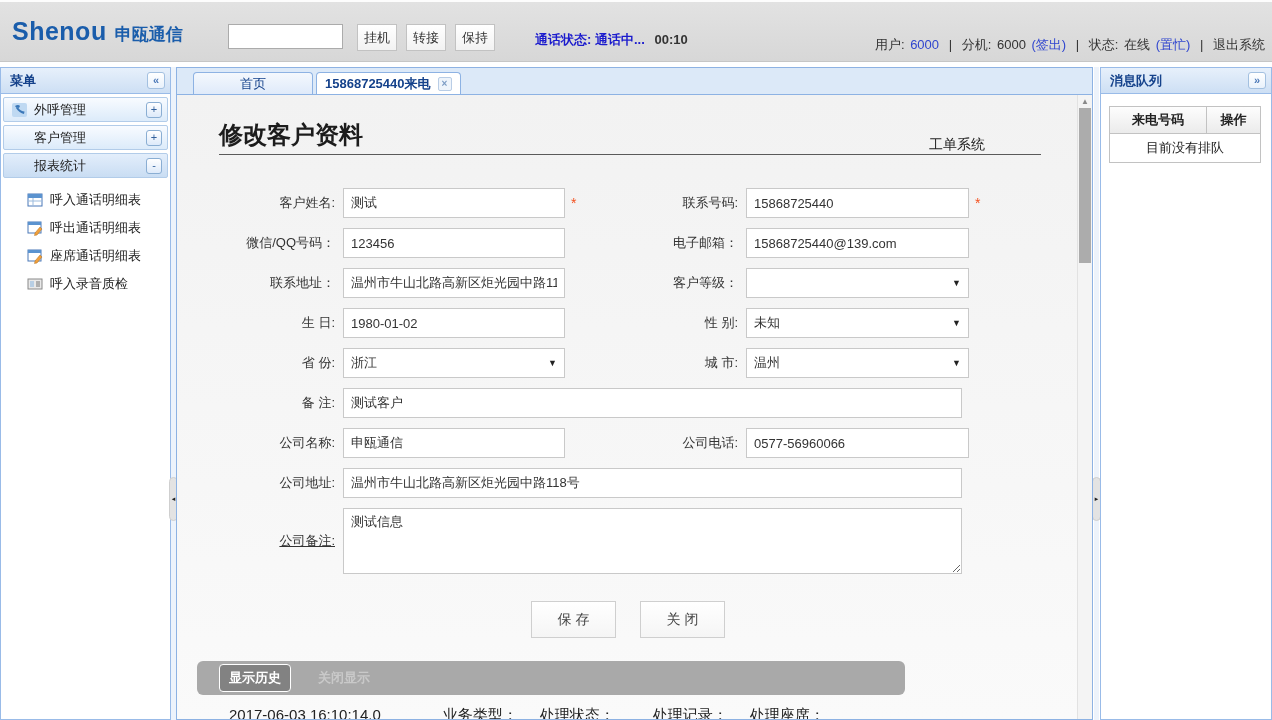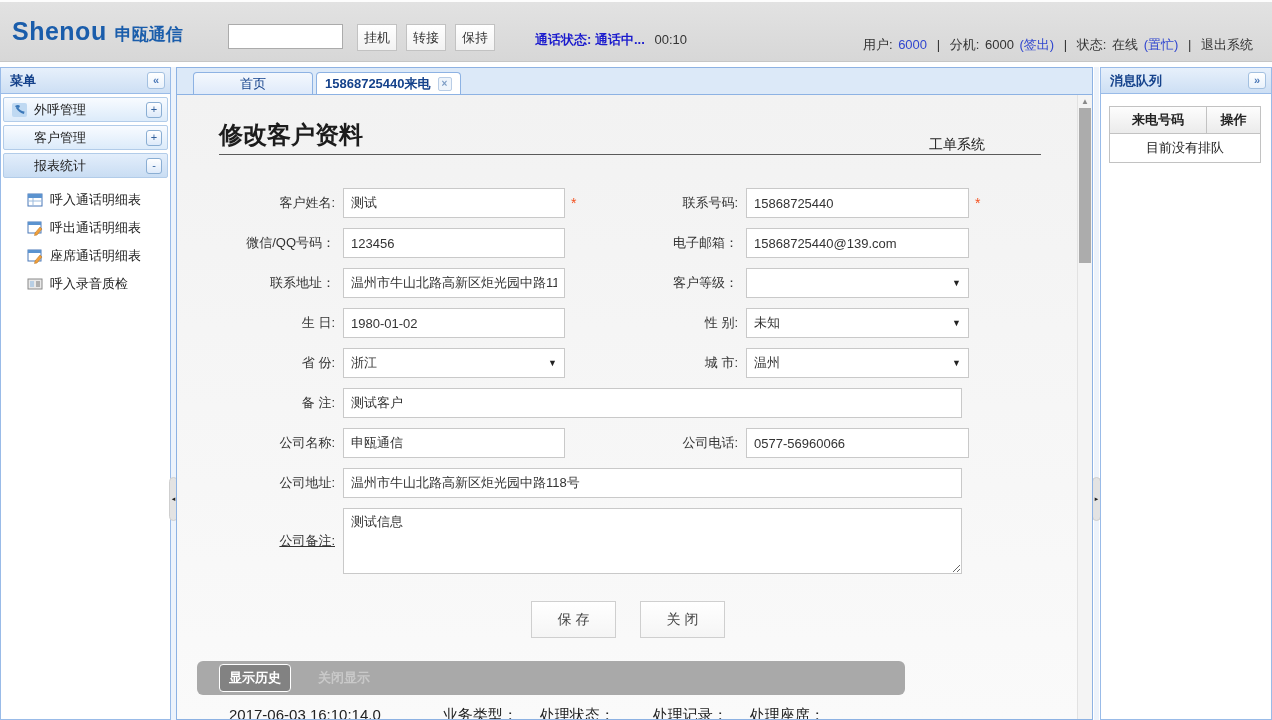--- a/index.html
+++ b/index.html
@@ -13,22 +13,22 @@
             border-top:2px solid #fdfdfd; border-bottom:1px solid #c6c6c6; }
   .logo { position:absolute; left:12px; top:15px; color:#1a5dab; font-weight:bold; display:flex; align-items:baseline; }
   .logo .en { font-size:25px; letter-spacing:0.5px; }
   .logo .cn { font-size:17px; margin-left:8px; }
   .dial-input { position:absolute; left:228px; top:22px; width:115px; height:25px;
                 border:1px solid #ababab; background:#fff; font-size:13px; padding:0 6px; }
   .call-controls { position:absolute; left:357px; top:22px; display:flex; gap:9px; }
   .call-btn { width:40px; height:27px; border:1px solid #c2c2c2; background:linear-gradient(#ffffff,#f2f2f2);
               font-size:13px; color:#333; cursor:pointer; font-family:inherit; }
   .call-status { position:absolute; left:535px; top:29px; font-size:13px; font-weight:bold; color:#1b1bcd; }
-  .call-status .timer { color:#333; font-weight:normal; margin-left:6px; }
-  .user-bar { position:absolute; right:18px; bottom:7px; font-size:13px; color:#333; }
+  .call-status .timer { color:#333; font-weight:bold; margin-left:6px; }
+  .user-bar { position:absolute; right:6px; bottom:7px; font-size:13px; color:#333; }
   .user-bar span { margin:0 1px; }
   .user-bar .lnk { color:#2f45cf; cursor:pointer; }
   .user-bar .sep { margin:0 5px; color:#333; }
 
   
   .sidebar { position:absolute; top:67px; left:0; width:171px; bottom:0;
              border:1px solid #99bbe8; background:#fff; }
   .splitter { position:absolute; top:67px; width:5px; bottom:0; background:#edf3fb; }
   .splitter.l { left:171px; } .splitter.r { left:1094px; }
   .split-handle { position:absolute; top:410px; left:-2px; width:9px; height:44px;

